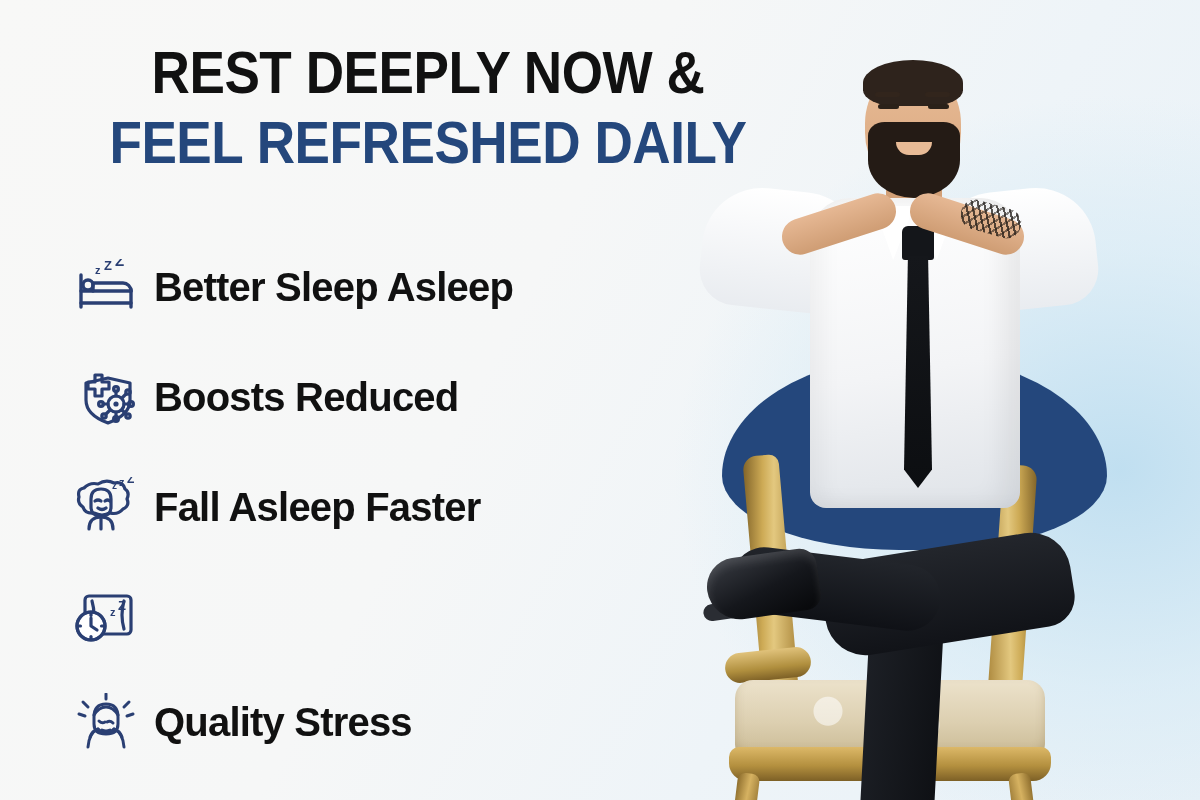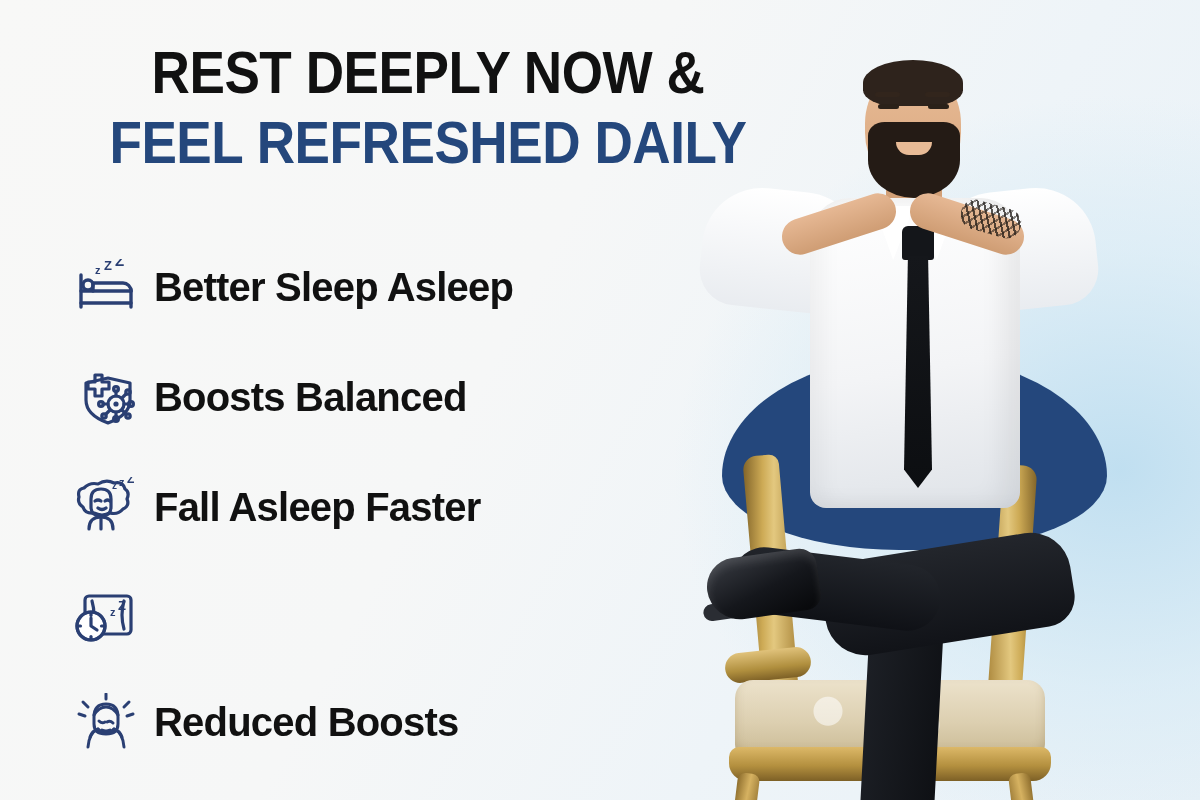--- a/index.html
+++ b/index.html
@@ -332,21 +332,21 @@
           <path d="M32 36 H27"></path>
             <circle cx="25" cy="36" r="2.4"></circle>
           <path d="M46 30 L50 26"></path>
             <circle cx="52" cy="24" r="2.2"></circle>
           <path d="M46 42 L50 46"></path>
             <circle cx="52" cy="48" r="2.2"></circle>
           <path d="M34 42 L30 46"></path>
             <circle cx="28" cy="48" r="2.2"></circle>
         </svg>
       </span>
-      <span class="benefit-label">Boosts Balanced</span>
+      <span class="benefit-label">Boosts Reduced</span>
     </div>
 
     <div class="benefit">
       <span class="benefit-icon">
         <svg width="62" height="60" viewBox="0 0 62 60" fill="none" stroke="#2a3f73" stroke-width="3.2" stroke-linecap="round" stroke-linejoin="round">
           <path d="M4 20 q-2 -8 5 -9 q6 -6 14 -4 q8 -5 16 -1 q9 -2 11 6 q5 3 2 10 q3 7 -4 10 q-5 6 -13 4 q-8 4 -16 0 q-9 1 -11 -6 q-6 -4 -4 -10 Z"></path>
           <path d="M16 22 q0 -10 10 -10 q10 0 10 10 v8 q0 9 -10 9 q-10 0 -10 -9 Z"></path>
           <path d="M20 24 q3 -2 6 0"></path>
           <path d="M30 24 q3 -2 5 0"></path>
           <path d="M23 31 q4 3 8 0"></path>
@@ -390,21 +390,21 @@
           <path d="M12 54 q1 -14 10 -18 q4 4 8 4 q4 0 8 -4 q9 4 10 18"></path>
           <path d="M22 36 q-6 2 -8 8"></path>
           <path d="M38 36 q6 2 8 8"></path>
           <path d="M12 14 l-5 -5"></path>
           <path d="M9 23 l-6 -2"></path>
           <path d="M48 14 l5 -5"></path>
           <path d="M51 23 l6 -2"></path>
           <path d="M30 6 v-5"></path>
         </svg>
       </span>
-      <span class="benefit-label">Reduced Boosts</span>
+      <span class="benefit-label">Quality Stress</span>
     </div>
 
   </div>
 
   <div class="photo-stage">
 
     <div class="blue-blob"></div>
 
     <div class="chair">
       <div class="chair-back"></div>

